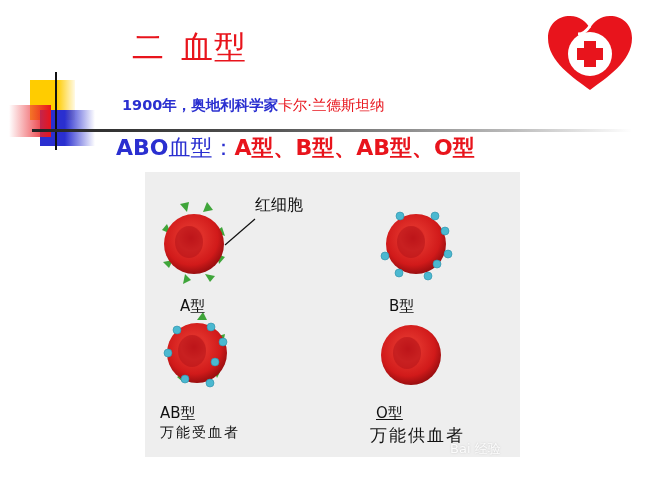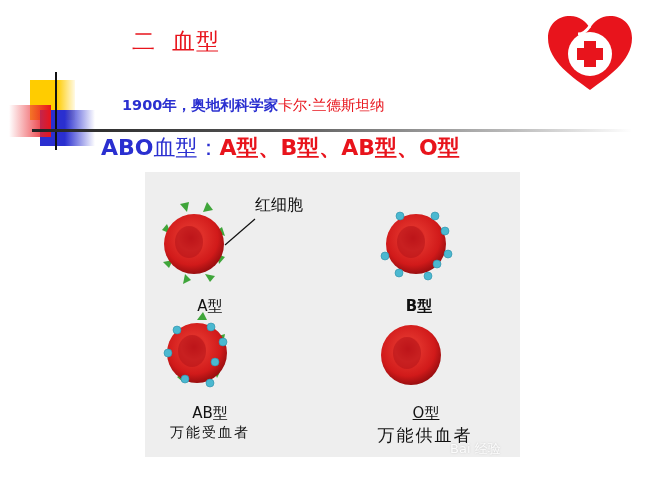--- a/index.html
+++ b/index.html
@@ -1,35 +1,35 @@
 <!DOCTYPE html>
 <html><head>
 <meta charset="utf-8">
 <style>
   html, body { margin:0; padding:0; }
   body { width:667px; height:500px; background:#ffffff; position:relative; overflow:hidden;
          font-family:"DejaVu Sans","Liberation Sans",sans-serif; }
   .abs { position:absolute; }
-  .title { left:132px; top:26px; font-size:23px; color:#e8141c; letter-spacing:1px; }
+  .title { left:132px; top:26px; font-size:32px; color:#e8141c; letter-spacing:1px; }
   .title .gap { display:inline-block; width:16px; }
   .deco-yellow { left:30px; top:80px; width:45px; height:40px; background:linear-gradient(90deg,#ffcc00 60%, rgba(255,204,0,0.1)); }
   .deco-blue { left:40px; top:110px; width:55px; height:36px; background:linear-gradient(90deg,#2a2fd0 45%, rgba(42,47,208,0)); }
   .deco-red { left:9px; top:105px; width:42px; height:32px; background:linear-gradient(90deg,rgba(255,255,255,0.2), #e8141c); }
   .deco-vline { left:55px; top:72px; width:2px; height:78px; background:#111; }
   .deco-hline { left:32px; top:129px; width:600px; height:3px; background:linear-gradient(90deg,#222 0%, #555 40%, #bbb 80%, rgba(255,255,255,0) 100%); }
   .subtitle { left:122px; top:96px; font-size:14.5px; font-weight:bold; }
   .subtitle .blue { color:#2a2fd0; }
   .subtitle .red { color:#e8141c; font-weight:normal; }
-  .heading { left:101px; top:133px; font-size:22px; font-weight:bold; }
+  .heading { left:116px; top:133px; font-size:22px; font-weight:bold; }
   .heading .blue { color:#2a2fd0; }
   .heading .red { color:#e8141c; }
   .heading .thin { font-weight:normal; }
   .logo { left:544px; top:14px; width:92px; height:78px; }
   .panel { left:145px; top:172px; width:375px; height:285px; background:#eeeeee; }
-  .cell-label { font-size:15px; color:#111; text-align:center; }
+  .cell-label { font-size:15px; color:#111; }
   .rbc-label { left:255px; top:195px; font-size:16px; color:#111; }
   .watermark { left:450px; top:440px; font-size:13px; color:#ffffff; opacity:0.85; text-shadow:0 0 2px #bbb; }
 </style>
 </head>
 <body>
 
 <div class="abs deco-yellow"></div>
 <div class="abs deco-blue"></div>
 <div class="abs deco-red"></div>
 <div class="abs deco-vline"></div>
@@ -116,21 +116,21 @@
 
   <g>
     <circle cx="266" cy="183" r="30" fill="url(#cellG)"></circle>
     <ellipse cx="262" cy="181" rx="14" ry="16" fill="#b5141a" opacity="0.55"></ellipse>
   </g>
 </svg>
 
 <div class="abs rbc-label">红细胞</div>
 
 <div class="abs cell-label" style="left:180px;top:297px;width:60px;">A型</div>
-<div class="abs cell-label" style="left:389px;top:297px;width:60px;font-weight:bold;">B型</div>
+<div class="abs cell-label" style="left:389px;top:297px;width:60px;">B型</div>
 
 <div class="abs cell-label" style="left:160px;top:404px;width:100px;">AB型</div>
 <div class="abs cell-label" style="left:160px;top:424px;width:100px;font-size:14px;letter-spacing:2px;">万能受血者</div>
 
 <div class="abs cell-label" style="left:376px;top:404px;width:100px;text-decoration:underline;">O型</div>
 <div class="abs cell-label" style="left:370px;top:424px;width:110px;font-size:17px;letter-spacing:2px;">万能供血者</div>
 
 <div class="abs watermark">Bai 经验</div>
 
 </body></html>

